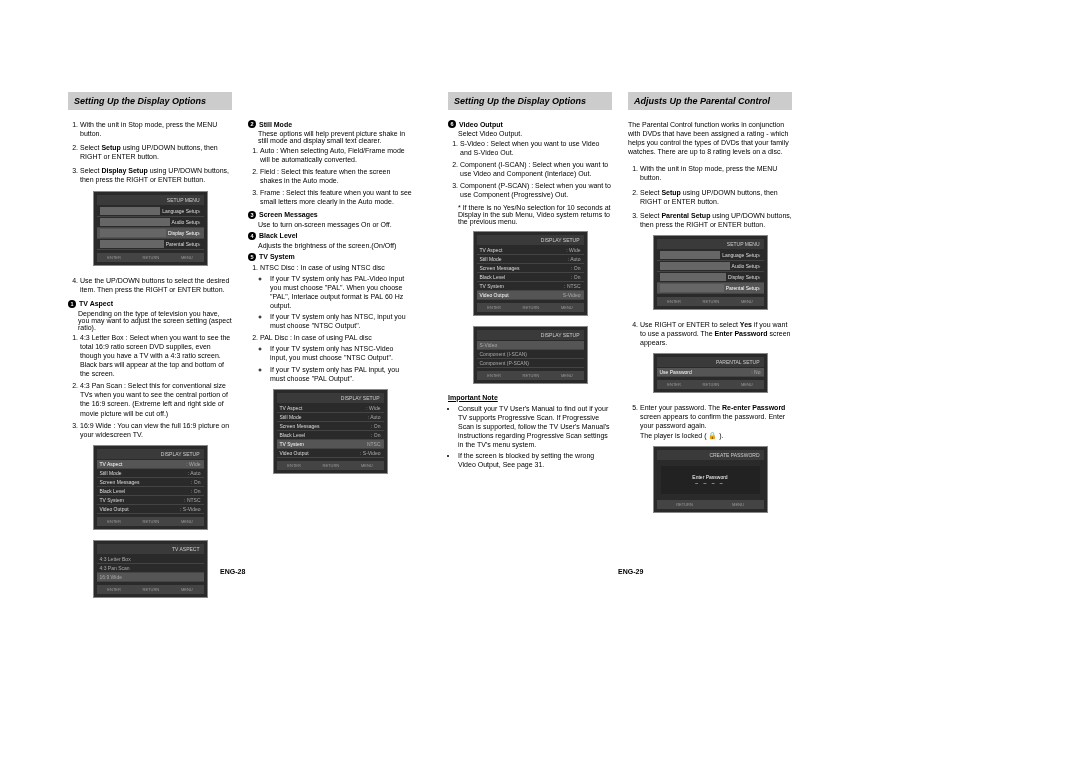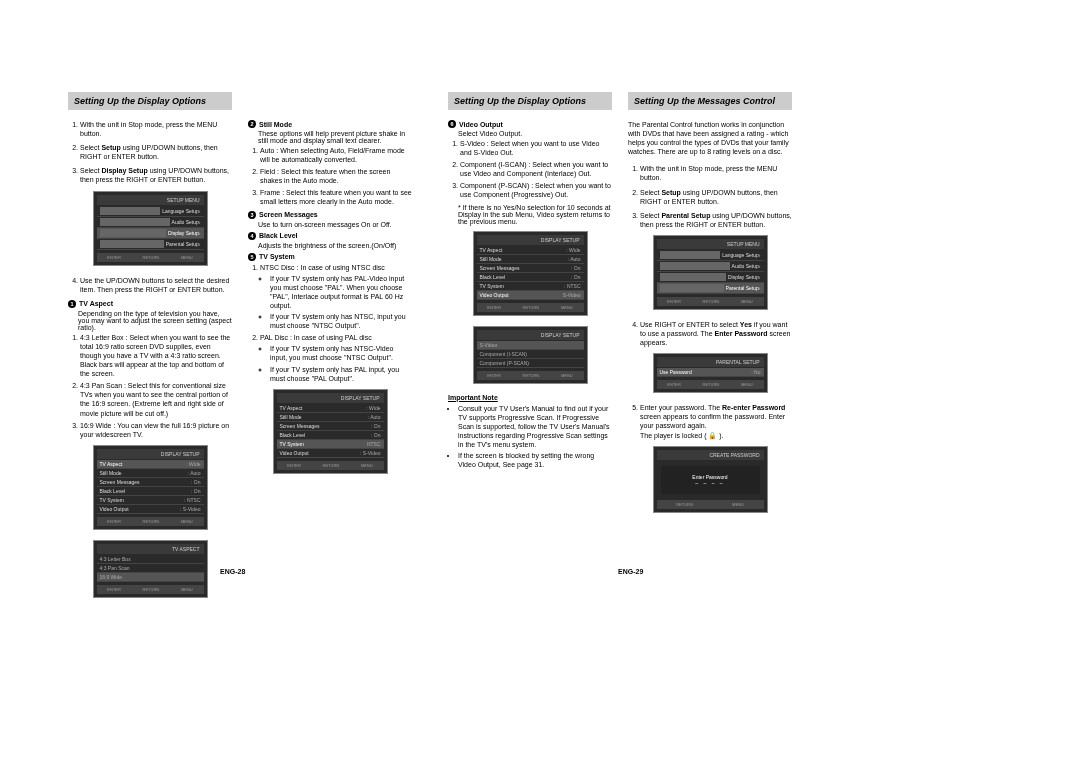--- a/index.html
+++ b/index.html
@@ -391,21 +391,21 @@
     </div>
 
     <div class="note-title">Important Note</div>
     <ul class="bullets">
       <li>Consult your TV User's Manual to find out if your TV supports Progressive Scan. If Progressive Scan is supported, follow the TV User's Manual's instructions regarding Progressive Scan settings in the TV's menu system.</li>
       <li>If the screen is blocked by setting the wrong Video Output, See page 31.</li>
     </ul>
   </div>
 
   <div class="col">
-    <div class="heading">Setting Up the Messages Control</div>
+    <div class="heading">Adjusts Up the Parental Control</div>
     <div style="margin-bottom:8px;line-height:1.3">The Parental Control function works in conjunction with DVDs that have been assigned a rating - which helps you control the types of DVDs that your family watches. There are up to 8 rating levels on a disc.</div>
     <ol class="main">
       <li>With the unit in Stop mode, press the MENU button.</li>
       <li><span>Select </span><span class="b">Setup</span><span> using UP/DOWN buttons, then RIGHT or ENTER button.</span></li>
       <li><span>Select </span><span class="b">Parental Setup</span><span> using UP/DOWN buttons, then press the RIGHT or ENTER button.</span></li>
     </ol>
 
     <div class="screenshot">
       <div class="scr-title">SETUP MENU</div>
       <div class="scr-row icon-row">

